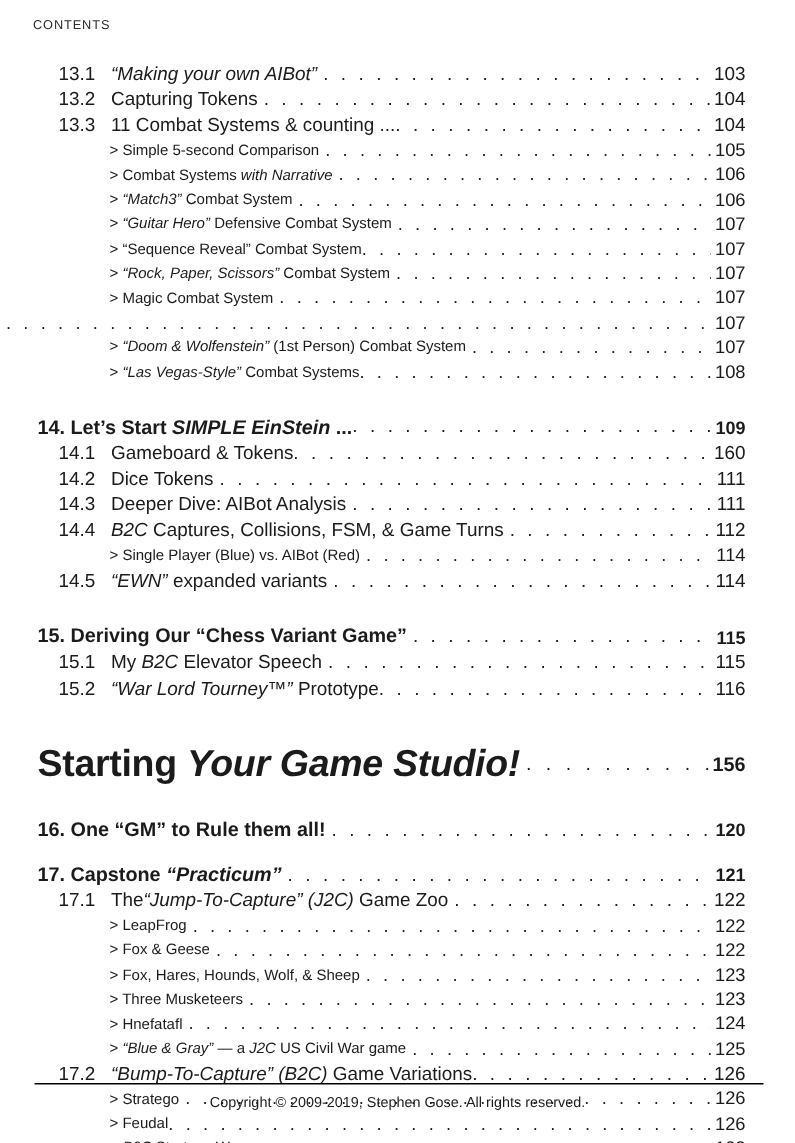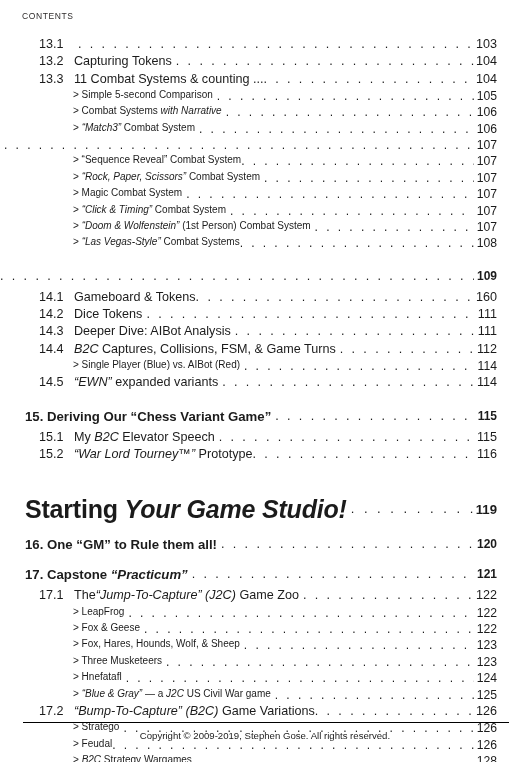--- a/index.html
+++ b/index.html
@@ -36,21 +36,21 @@
   
   .toc {
     position: absolute;
     left: 0;
     top: 38px;
     width: 530px;
   }
 
   .row {
     display: flex;
-    align-items: flex-start;
+    align-items: flex-end;
     width: 100%;
     box-sizing: border-box;
     padding-right: 33px;
     line-height: 1.0;
   }
 
   
   .row.sub { height: 17.3px; }
   .row.sub .num {
     width: 35px;
@@ -159,20 +159,21 @@
 <body>
 
 <div id="page">
 
   <div class="running-head">CONTENTS</div>
 
   <div class="toc">
 
     <div class="row sub">
       <span class="num">13.1</span>
+      <span class="title"><span></span><em>“Making your own AIBot”</em><span></span></span>
       <span class="leader"></span>
       <span class="pg">103</span>
     </div>
 
     <div class="row sub">
       <span class="num">13.2</span>
       <span class="title"><span>Capturing Tokens</span><em></em><span></span></span>
       <span class="leader"></span>
       <span class="pg">104</span>
     </div>
@@ -193,57 +194,58 @@
       <span class="title"><span>&gt; Combat Systems </span><em>with Narrative</em><span></span></span>
       <span class="leader"></span>
       <span class="pg">106</span>
     </div>
     <div class="row item">
       <span class="title"><span>&gt; </span><em>“Match3”</em><span> Combat System</span></span>
       <span class="leader"></span>
       <span class="pg">106</span>
     </div>
     <div class="row item">
+      <span class="title"><span>&gt; </span><em>“Guitar Hero”</em><span> Defensive Combat System</span></span>
       <span class="leader"></span>
       <span class="pg">107</span>
     </div>
     <div class="row item">
       <span class="title"><span>&gt; “Sequence Reveal” Combat System</span><em></em><span></span></span>
       <span class="leader tight"></span>
       <span class="pg">107</span>
     </div>
     <div class="row item">
       <span class="title"><span>&gt; </span><em>“Rock, Paper, Scissors”</em><span> Combat System</span></span>
       <span class="leader"></span>
       <span class="pg">107</span>
     </div>
     <div class="row item">
       <span class="title"><span>&gt; Magic Combat System</span><em></em><span></span></span>
       <span class="leader"></span>
       <span class="pg">107</span>
     </div>
     <div class="row item">
-      <span class="title"><span>&gt; </span><em>“Click &amp; Timing”</em><span> Combat System</span></span>
       <span class="leader"></span>
       <span class="pg">107</span>
     </div>
     <div class="row item">
       <span class="title"><span>&gt; </span><em>“Doom &amp; Wolfenstein”</em><span> (1st Person) Combat System</span></span>
       <span class="leader"></span>
       <span class="pg">107</span>
     </div>
     <div class="row item">
       <span class="title"><span>&gt; </span><em>“Las Vegas-Style”</em><span> Combat Systems</span></span>
       <span class="leader tight"></span>
       <span class="pg">108</span>
     </div>
 
     <div class="gap-md"></div>
 
     <div class="row chapter">
+      <span class="title"><span>14. Let’s Start </span><span class="bi">SIMPLE EinStein</span><span> ...</span></span>
       <span class="leader tight"></span>
       <span class="pg">109</span>
     </div>
 
     <div class="row sub">
       <span class="num">14.1</span>
       <span class="title"><span>Gameboard &amp; Tokens</span><em></em><span></span></span>
       <span class="leader tight"></span>
       <span class="pg">160</span>
     </div>
@@ -295,21 +297,21 @@
       <span class="title"><span></span><em>“War Lord Tourney™”</em><span> Prototype</span></span>
       <span class="leader tight"></span>
       <span class="pg">116</span>
     </div>
 
     <div class="gap-lg"></div>
 
     <div class="row part">
       <span class="title"><span>Starting </span><span class="bi">Your Game Studio!</span><span></span></span>
       <span class="leader"></span>
-      <span class="pg">119</span>
+      <span class="pg">156</span>
     </div>
 
     <div class="gap-sm"></div>
 
     <div class="row chapter">
       <span class="title"><span>16. One “GM” to Rule them all!</span><span class="bi"></span><span></span></span>
       <span class="leader"></span>
       <span class="pg">120</span>
     </div>
 

